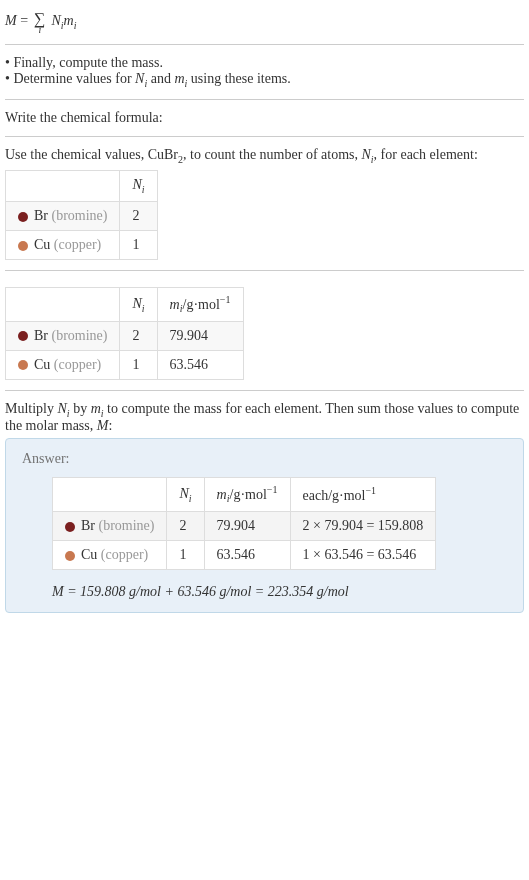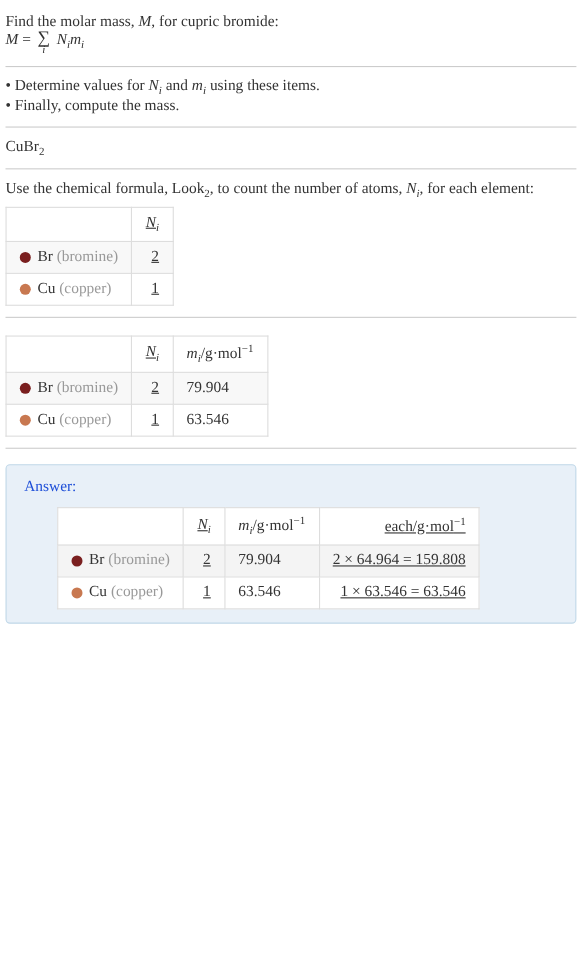--- a/index.html
+++ b/index.html
@@ -77,32 +77,31 @@
     .dot-br {
       background: #7a1f1f;
     }
     .dot-cu {
       background: #c87850;
     }
     .gray {
       color: #999;
     }
     .center {
-      text-align: right;
-      text-decoration: underline;
+      text-align: left;
     }
     .answer-box {
       background: #e8f0f8;
       border: 1px solid #c0d8e8;
       border-radius: 4px;
       padding: 12px 16px;
       margin-top: 4px;
     }
     .answer-label {
-      color: #1d4ed8;
+      color: #737373;
       margin-bottom: 10px;
     }
     .answer-box table {
       margin-left: 30px;
       background: #fff;
     }
     .answer-box th, .answer-box td {
       background: #fff;
     }
     .answer-box tr:nth-child(even) td {
@@ -114,55 +113,50 @@
       font-style: italic;
     }
     .ital {
       font-style: italic;
     }
   </style>
 </head>
 <body>
 
 <div class="section">
-  <div>
-    <span>Find the molar mass, </span><span class="ital">M</span><span>, for cupric bromide:</span>
-  </div>
   <div class="formula-line">
     <span><span class="ital">M</span><span> = </span></span>
     <span class="sigma">
       <span>∑</span>
       <span class="sigma-sub">i</span>
     </span>
     <span><span class="ital">N</span><span class="sub ital">i</span><span class="ital">m</span><span class="sub ital">i</span></span>
   </div>
 </div>
 
 <div class="divider"></div>
 
 <div class="section">
+  <div>• Finally, compute the mass.</div>
   <div>
     <span>• Determine values for </span><span class="ital">N</span><span class="sub ital">i</span><span> and </span><span class="ital">m</span><span class="sub ital">i</span><span> using these items.</span>
   </div>
-  <div>• Finally, compute the mass.</div>
+</div>
+
+<div class="divider"></div>
+
+<div class="section">
+  <div>Write the chemical formula:</div>
 </div>
 
 <div class="divider"></div>
 
 <div class="section">
   <div>
-    <span>CuBr</span><span class="sub">2</span>
-  </div>
-</div>
-
-<div class="divider"></div>
-
-<div class="section">
-  <div>
-    <span>Use the chemical formula, Look</span><span class="sub">2</span><span>, to count the number of atoms, </span><span class="ital">N</span><span class="sub ital">i</span><span>, for each element:</span>
+    <span>Use the chemical values, CuBr</span><span class="sub">2</span><span>, to count the number of atoms, </span><span class="ital">N</span><span class="sub ital">i</span><span>, for each element:</span>
   </div>
   <table>
     <tbody>
         <tr>
       <th></th>
       <th class="center"><span class="ital">N</span><span class="sub ital">i</span></th>
     </tr>
     <tr>
       <td><span class="dot dot-br"></span><span>Br</span> <span class="gray">(bromine)</span></td>
       <td class="center">2</td>
@@ -195,38 +189,44 @@
       <td class="center">1</td>
       <td>63.546</td>
     </tr>
   </tbody>
     </table>
 </div>
 
 <div class="divider"></div>
 
 <div class="section">
+  <div>
+    <span>Multiply </span><span class="ital">N</span><span class="sub ital">i</span><span> by </span><span class="ital">m</span><span class="sub ital">i</span><span> to compute the mass for each element. Then sum those values to compute the molar mass, </span><span class="ital">M</span><span>:</span>
+  </div>
   <div class="answer-box">
     <div class="answer-label">Answer:</div>
     <table>
       <tbody>
           <tr>
         <th></th>
         <th class="center"><span class="ital">N</span><span class="sub ital">i</span></th>
         <th><span class="ital">m</span><span class="sub ital">i</span><span>/g·mol</span><span class="sup">−1</span></th>
         <th class="center"><span>each/g·mol</span><span class="sup">−1</span></th>
       </tr>
       <tr>
         <td><span class="dot dot-br"></span><span>Br</span> <span class="gray">(bromine)</span></td>
         <td class="center">2</td>
         <td>79.904</td>
-        <td class="center">2 × 64.964 = 159.808</td>
+        <td class="center">2 × 79.904 = 159.808</td>
       </tr>
       <tr>
         <td><span class="dot dot-cu"></span><span>Cu</span> <span class="gray">(copper)</span></td>
         <td class="center">1</td>
         <td>63.546</td>
         <td class="center">1 × 63.546 = 63.546</td>
       </tr>
     </tbody>
       </table>
+    <div class="final-formula">
+      <span class="ital">M</span><span> = 159.808 g/mol + 63.546 g/mol = 223.354 g/mol</span>
+    </div>
   </div>
 </div>
 
 </body></html>

